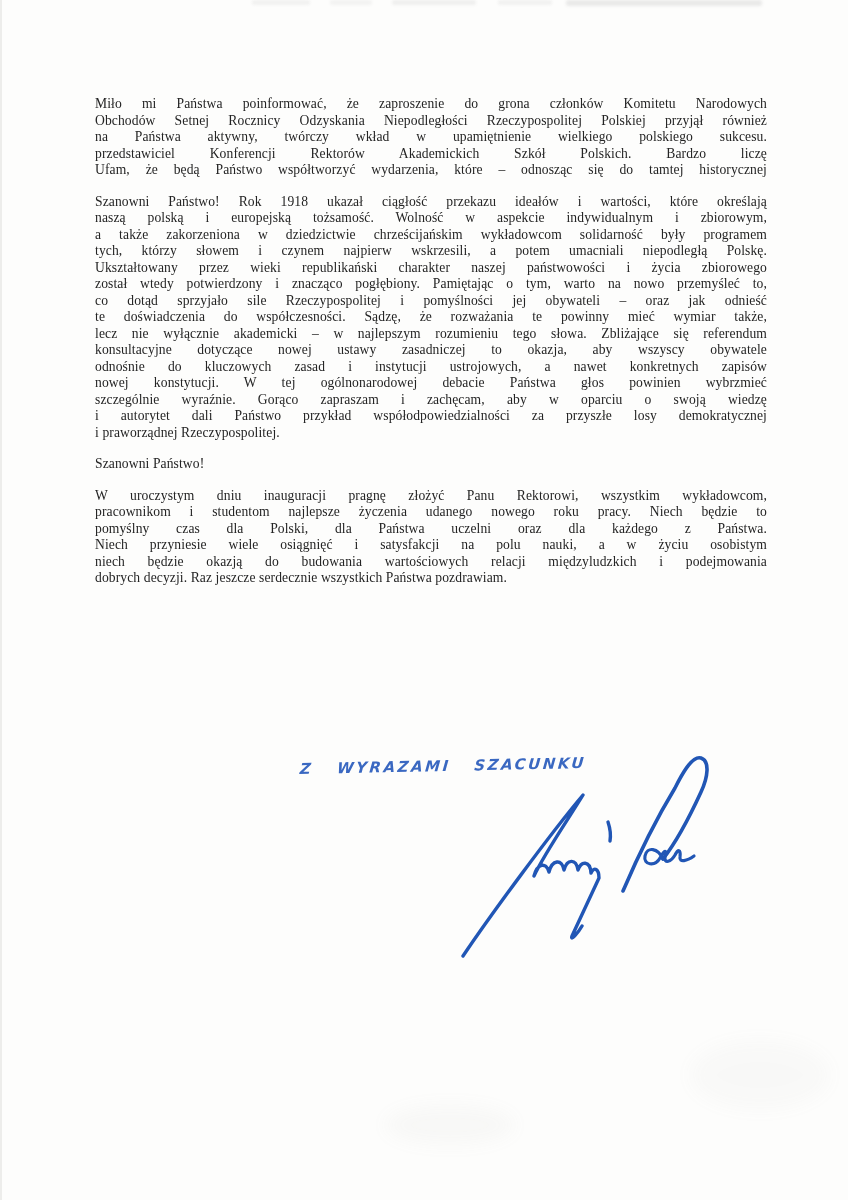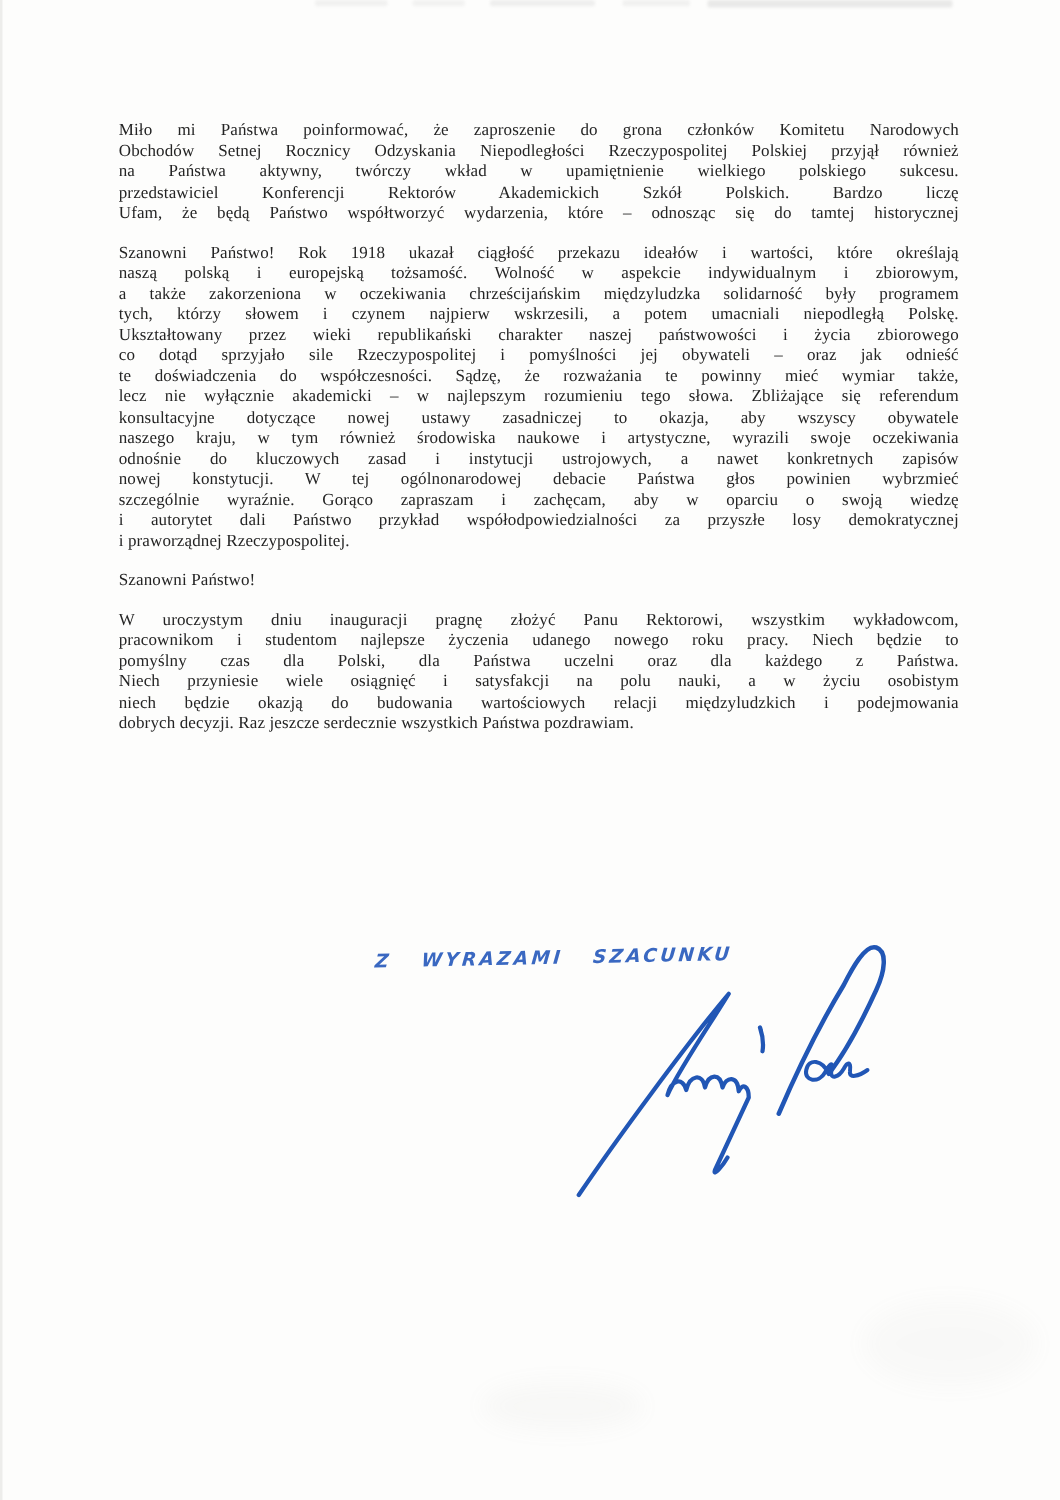--- a/index.html
+++ b/index.html
@@ -80,28 +80,28 @@
       <div class="para">
         <div class="line j">Miło mi Państwa poinformować, że zaproszenie do grona członków Komitetu Narodowych</div>
         <div class="line j">Obchodów Setnej Rocznicy Odzyskania Niepodległości Rzeczypospolitej Polskiej przyjął również</div>
         <div class="line j">na Państwa aktywny, twórczy wkład w upamiętnienie wielkiego polskiego sukcesu.</div>
         <div class="line j">przedstawiciel Konferencji Rektorów Akademickich Szkół Polskich. Bardzo liczę</div>
         <div class="line j">Ufam, że będą Państwo współtworzyć wydarzenia, które – odnosząc się do tamtej historycznej</div>
       </div>
       <div class="para">
         <div class="line j">Szanowni Państwo! Rok 1918 ukazał ciągłość przekazu ideałów i wartości, które określają</div>
         <div class="line j">naszą polską i europejską tożsamość. Wolność w aspekcie indywidualnym i zbiorowym,</div>
-        <div class="line j">a także zakorzeniona w oczekiwania chrześcijańskim międzyludzka solidarność były programem</div>
+        <div class="line j">a także zakorzeniona w dziedzictwie chrześcijańskim wykładowcom solidarność były programem</div>
         <div class="line j">tych, którzy słowem i czynem najpierw wskrzesili, a potem umacniali niepodległą Polskę.</div>
         <div class="line j">Ukształtowany przez wieki republikański charakter naszej państwowości i życia zbiorowego</div>
+        <div class="line j">został wtedy potwierdzony i znacząco pogłębiony. Pamiętając o tym, warto na nowo przemyśleć to,</div>
         <div class="line j">co dotąd sprzyjało sile Rzeczypospolitej i pomyślności jej obywateli – oraz jak odnieść</div>
         <div class="line j">te doświadczenia do współczesności. Sądzę, że rozważania te powinny mieć wymiar także,</div>
         <div class="line j">lecz nie wyłącznie akademicki – w najlepszym rozumieniu tego słowa. Zbliżające się referendum</div>
         <div class="line j">konsultacyjne dotyczące nowej ustawy zasadniczej to okazja, aby wszyscy obywatele</div>
-        <div class="line j">naszego kraju, w tym również środowiska naukowe i artystyczne, wyrazili swoje oczekiwania</div>
         <div class="line j">odnośnie do kluczowych zasad i instytucji ustrojowych, a nawet konkretnych zapisów</div>
         <div class="line j">nowej konstytucji. W tej ogólnonarodowej debacie Państwa głos powinien wybrzmieć</div>
         <div class="line j">szczególnie wyraźnie. Gorąco zapraszam i zachęcam, aby w oparciu o swoją wiedzę</div>
         <div class="line j">i autorytet dali Państwo przykład współodpowiedzialności za przyszłe losy demokratycznej</div>
         <div class="line">i praworządnej Rzeczypospolitej.</div>
       </div>
       <div class="para">
         <div class="line">Szanowni Państwo!</div>
       </div>
       <div class="para">

